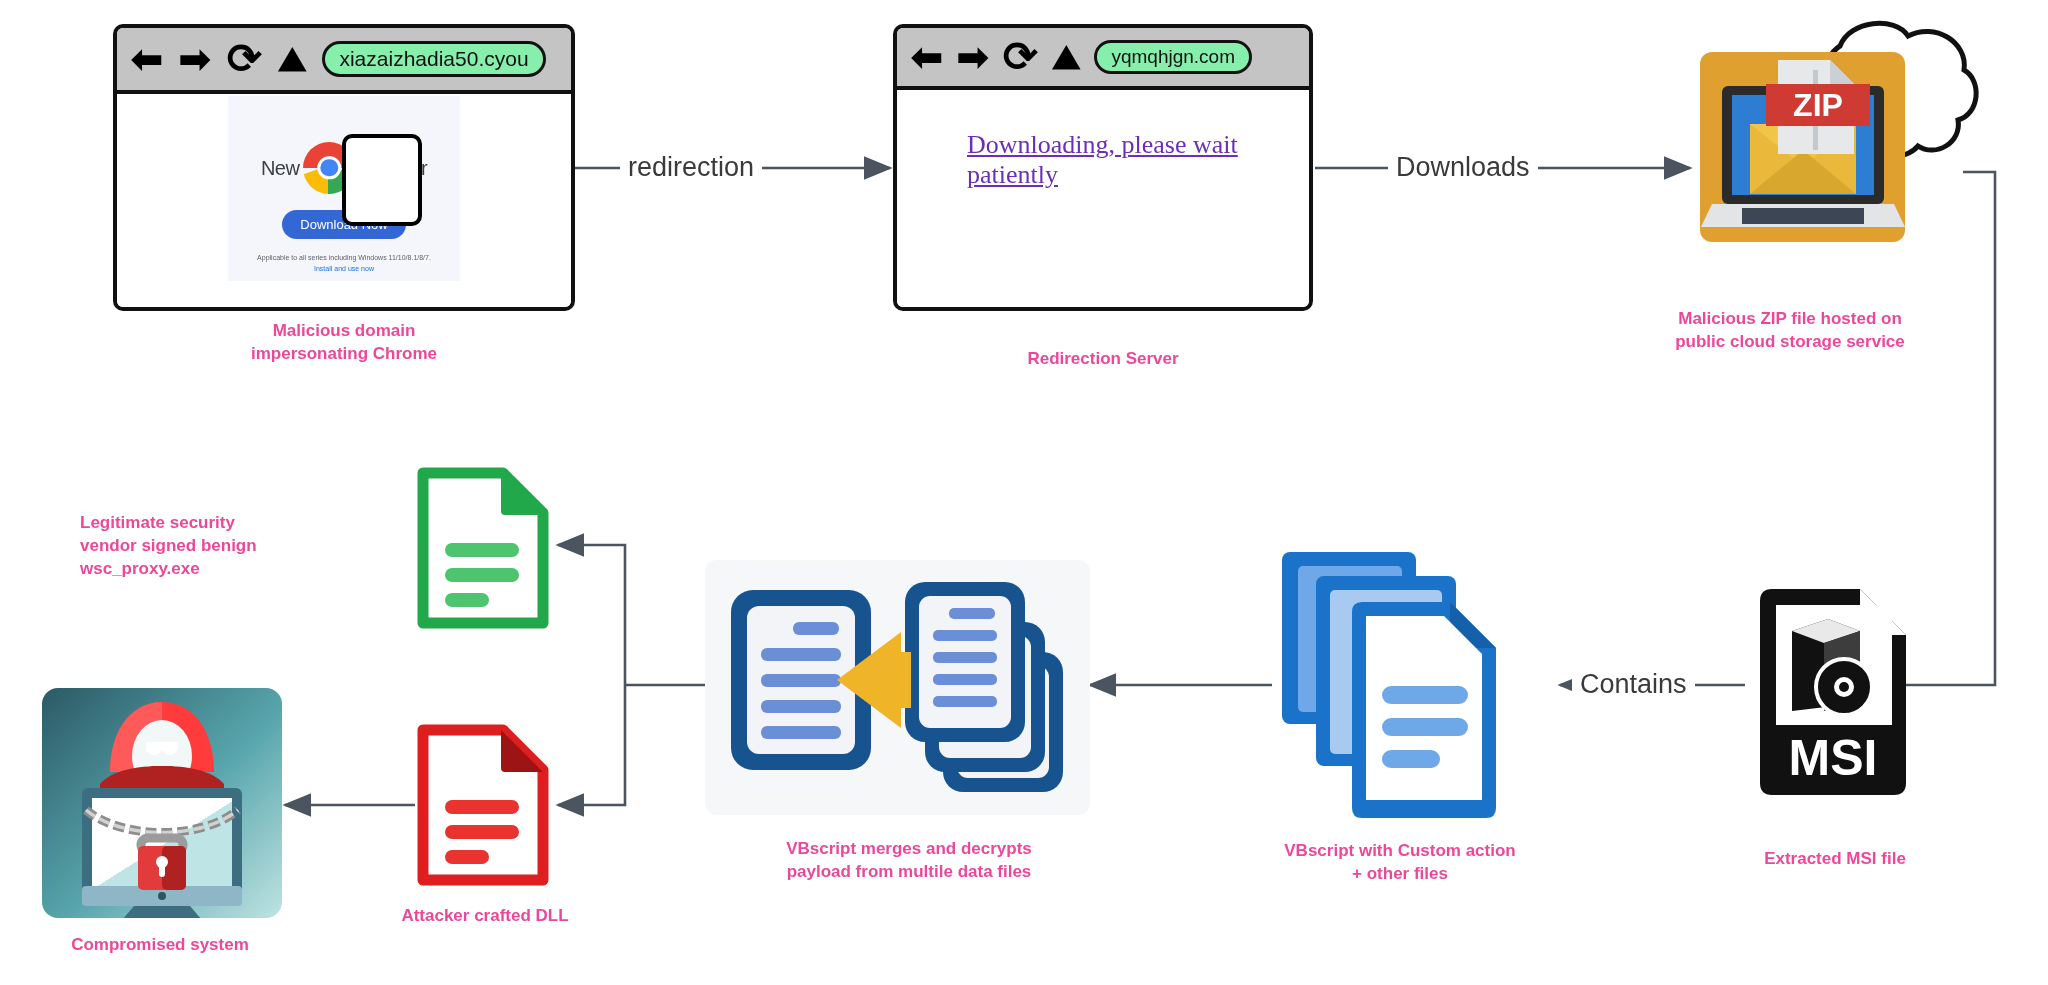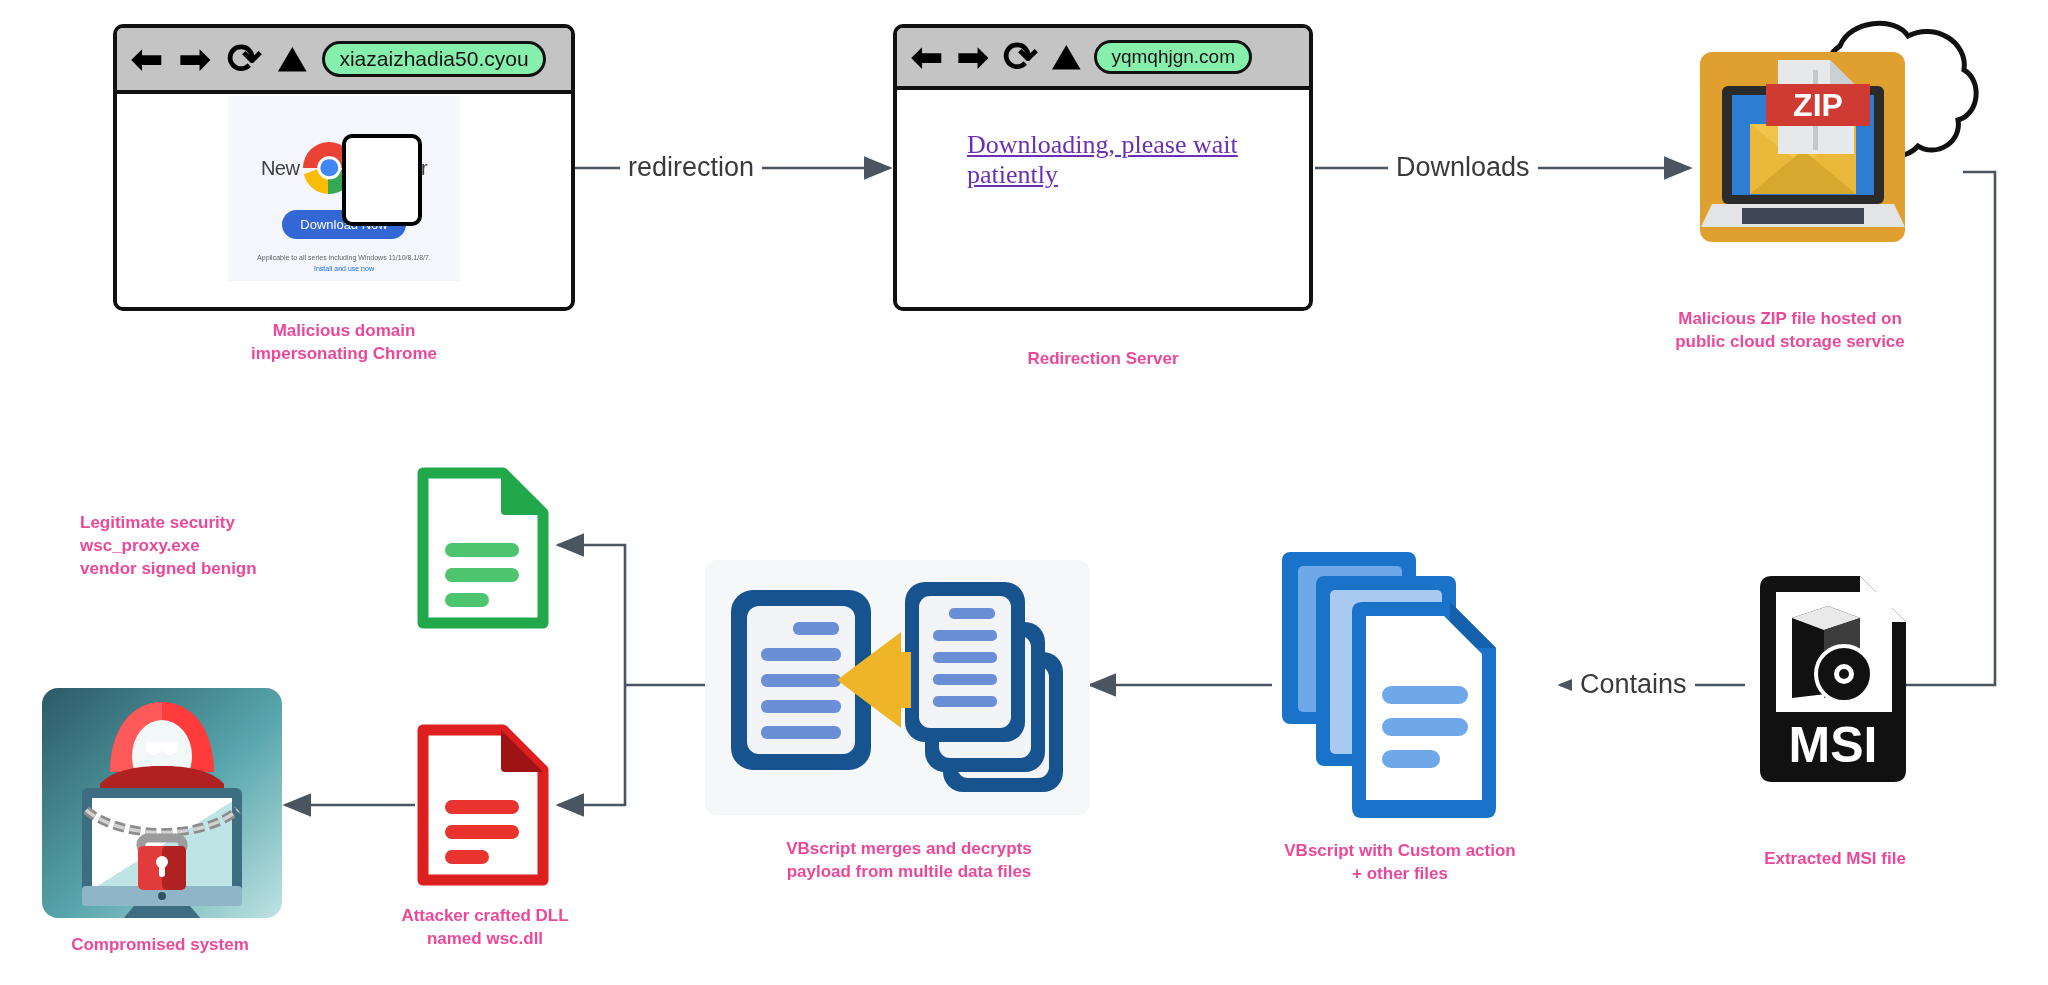--- a/index.html
+++ b/index.html
@@ -143,21 +143,21 @@
 
     <rect x="76" y="70" width="104" height="42" fill="#cf3a32"></rect>
     <text x="128" y="102" font-family="Liberation Sans, sans-serif" font-size="32" font-weight="bold" fill="#ffffff" text-anchor="middle">ZIP</text>
   </svg>
 </div>
 <div class="abs caption" style="left:1580px;top:308px;width:420px;">
   <div>Malicious ZIP file hosted on</div>
   <div>public cloud storage service</div>
 </div>
 
-<div class="abs" style="left:1748px;top:570px;width:170px;height:220px;">
+<div class="abs" style="left:1748px;top:583px;width:170px;height:220px;">
   <svg viewBox="0 0 170 220" width="170" height="220">
     <path d="M12 6 L112 6 L158 52 L158 200 Q158 212 146 212 L24 212 Q12 212 12 200 L12 18 Q12 6 24 6 Z" fill="#111"></path>
     <path d="M112 6 L158 52 L112 52 Z" fill="#fff"></path>
     <rect x="28" y="22" width="116" height="120" fill="#fff"></rect>
 
     <path d="M44 48 L80 36 L112 48 L112 120 L44 128 Z" fill="#111"></path>
     <path d="M44 48 L80 36 L112 48 L76 60 Z" fill="#e9e9e9"></path>
     <path d="M76 60 L112 48 L112 120 L76 128 Z" fill="#3d3d3d"></path>
     <circle cx="96" cy="104" r="28" fill="#111" stroke="#fff" stroke-width="4"></circle>
     <circle cx="96" cy="104" r="10" fill="#fff"></circle>
@@ -227,36 +227,35 @@
   <svg viewBox="0 0 135 165" width="135" height="165">
     <path d="M8 8 L88 8 L128 48 L128 158 L8 158 Z" fill="#ffffff" stroke="#21a84a" stroke-width="11" stroke-linejoin="round"></path>
     <path d="M86 8 L128 50 L90 50 Q86 50 86 46 Z" fill="#21a84a"></path>
     <rect x="30" y="78" width="74" height="14" rx="7" fill="#4ec46e"></rect>
     <rect x="30" y="103" width="74" height="14" rx="7" fill="#4ec46e"></rect>
     <rect x="30" y="128" width="44" height="14" rx="7" fill="#4ec46e"></rect>
   </svg>
 </div>
 <div class="abs caption" style="left:80px;top:512px;width:330px;text-align:left;">
   <div>Legitimate security</div>
+  <div>vendor signed benign</div>
   <div>wsc_proxy.exe</div>
-  <div>vendor signed benign</div>
 </div>
 
 <div class="abs" style="left:415px;top:722px;width:135px;height:165px;">
   <svg viewBox="0 0 135 165" width="135" height="165">
     <path d="M8 8 L88 8 L128 48 L128 158 L8 158 Z" fill="#ffffff" stroke="#dd1f1f" stroke-width="11" stroke-linejoin="round"></path>
     <path d="M86 8 L128 50 L90 50 Q86 50 86 46 Z" fill="#9e1414"></path>
     <rect x="30" y="78" width="74" height="14" rx="7" fill="#e8332f"></rect>
     <rect x="30" y="103" width="74" height="14" rx="7" fill="#e8332f"></rect>
     <rect x="30" y="128" width="44" height="14" rx="7" fill="#e8332f"></rect>
   </svg>
 </div>
 <div class="abs caption" style="left:330px;top:905px;width:310px;">
   <div>Attacker crafted DLL</div>
-  <div>named wsc.dll</div>
 </div>
 
 <div class="abs" style="left:42px;top:688px;width:240px;height:230px;">
   <svg viewBox="0 0 240 230" width="240" height="230">
     <defs>
       <linearGradient id="bgg" x1="0" y1="0" x2="1" y2="1">
         <stop offset="0%" stop-color="#2b5a66"></stop>
           <stop offset="55%" stop-color="#58a6ad"></stop>
         <stop offset="100%" stop-color="#bfe3e2"></stop>
       </linearGradient>

